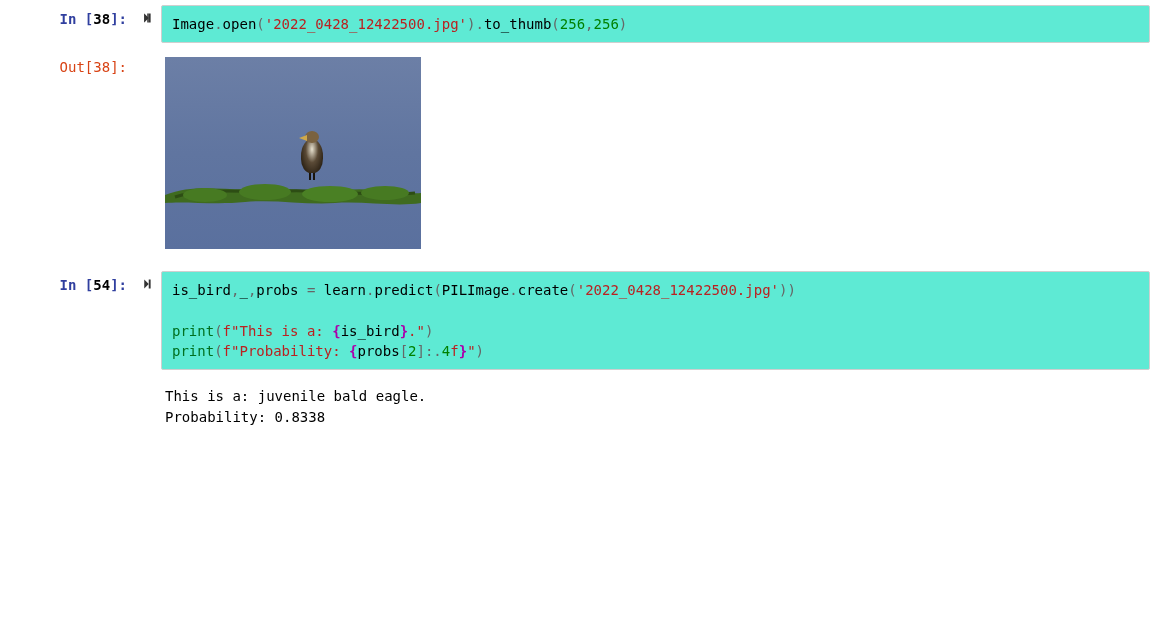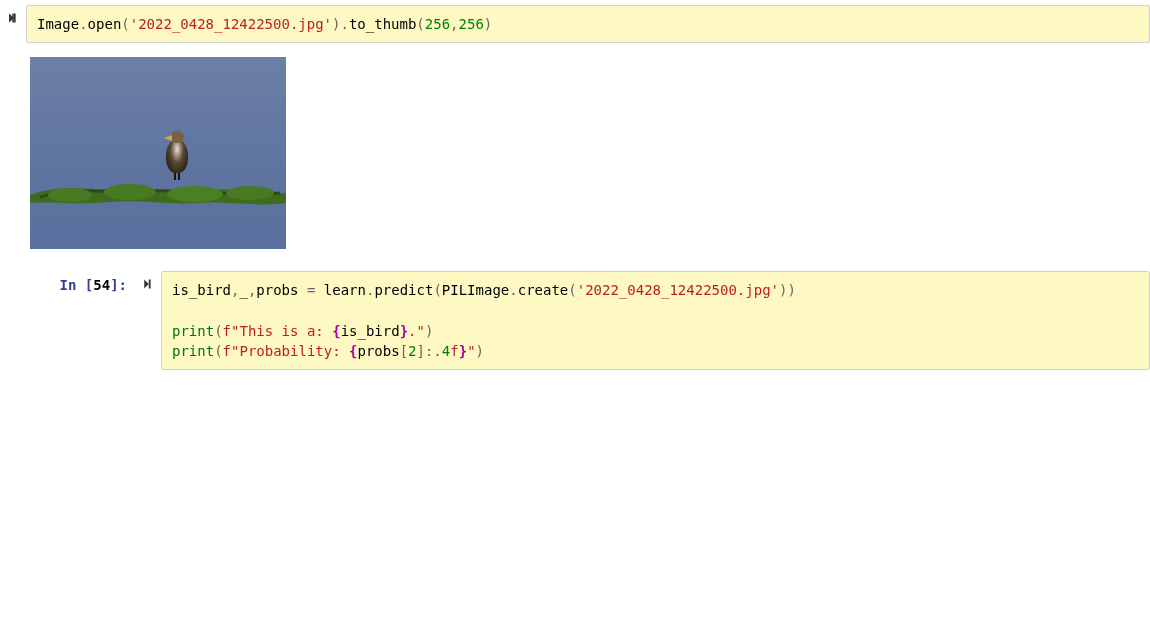--- a/index.html
+++ b/index.html
@@ -29,21 +29,21 @@
       width: 26px;
       display: inline-flex;
       align-items: flex-start;
       justify-content: center;
       padding-top: 7px;
       flex: 0 0 26px;
     }
     .run-icon svg { width: 12px; height: 12px; fill: #333; }
     .content-col { flex: 1; min-width: 0; }
     .code-cell {
-      background: #fef9c3;
+      background: #5eead4;
       border: 1px solid #cfcfcf;
       border-radius: 2px;
       padding: 8px 10px;
       font-family: "Consolas", "Menlo", monospace;
       font-size: 14px;
       line-height: 1.45;
       white-space: pre;
       overflow-x: auto;
       margin-bottom: 6px;
     }
@@ -111,33 +111,39 @@
       width: 2px; height: 9px;
       background: #1a140c;
       box-shadow: 4px 0 0 #1a140c;
     }
     .spacer-run { flex: 0 0 26px; }
   </style>
 </head>
 <body>
 
 <div class="cell">
+  <div class="prompt-col">
+    <span class="in-prompt"><span>In [</span><span class="in-num">38</span><span>]:</span></span>
+  </div>
   <div class="run-icon">
     <svg viewBox="0 0 16 16">
         <path d="M3 2 L3 14 L7 8 Z M7 2 L7 14 L9 14 L9 2 Z" fill="#333"></path>
         <path d="M3 2 L3 14 L9 8 Z"></path>
         <rect x="9" y="2" width="2.5" height="12"></rect>
       </svg>
   </div>
   <div class="content-col">
     <div class="code-cell"><span class="tok-name">Image</span><span class="tok-op">.</span><span class="tok-name">open</span><span class="tok-op">(</span><span class="tok-str">'2022_0428_12422500.jpg'</span><span class="tok-op">)</span><span class="tok-op">.</span><span class="tok-name">to_thumb</span><span class="tok-op">(</span><span class="tok-num">256</span><span class="tok-op">,</span><span class="tok-num">256</span><span class="tok-op">)</span></div>
   </div>
 </div>
 
 <div class="cell">
+  <div class="prompt-col">
+    <span class="out-prompt"><span>Out[</span><span>38</span><span>]:</span></span>
+  </div>
   <div class="spacer-run"></div>
   <div class="content-col">
     <div style="padding:4px 4px 18px 4px;">
       <div class="thumb">
         <div class="branch">
           <svg viewBox="0 0 256 40" preserveAspectRatio="none">
             <path d="M0 22 C30 10, 60 18, 90 16 C120 14, 150 20, 180 17 C210 14, 240 22, 256 20 L256 30 C230 34, 200 28, 170 30 C140 32, 110 26, 80 29 C50 32, 20 28, 0 30 Z" fill="#3f6b1f"></path>
             <path d="M10 24 C40 14, 80 20, 120 18 C160 16, 200 24, 250 20" stroke="#2d4d14" stroke-width="3" fill="none"></path>
             <ellipse cx="40" cy="22" rx="22" ry="7" fill="#477a22"></ellipse>
             <ellipse cx="100" cy="19" rx="26" ry="8" fill="#477a22"></ellipse>
@@ -170,13 +176,17 @@
     <div class="code-cell"><span class="tok-name">is_bird</span><span class="tok-op">,</span><span class="tok-name">_</span><span class="tok-op">,</span><span class="tok-name">probs</span><span class="tok-op"> = </span><span class="tok-name">learn</span><span class="tok-op">.</span><span class="tok-name">predict</span><span class="tok-op">(</span><span class="tok-name">PILImage</span><span class="tok-op">.</span><span class="tok-name">create</span><span class="tok-op">(</span><span class="tok-str">'2022_0428_12422500.jpg'</span><span class="tok-op">)</span><span class="tok-op">)</span>
 
 <span class="tok-kw">print</span><span class="tok-op">(</span><span class="tok-fstr">f</span><span class="tok-fstr">"This is a: </span><span class="tok-brace">{</span><span class="tok-name">is_bird</span><span class="tok-brace">}</span><span class="tok-fstr">."</span><span class="tok-op">)</span>
 <span class="tok-kw">print</span><span class="tok-op">(</span><span class="tok-fstr">f</span><span class="tok-fstr">"Probability: </span><span class="tok-brace">{</span><span class="tok-name">probs</span><span class="tok-op">[</span><span class="tok-num">2</span><span class="tok-op">]:.</span><span class="tok-num">4</span><span class="tok-fstr">f</span><span class="tok-brace">}</span><span class="tok-fstr">"</span><span class="tok-op">)</span></div>
   </div>
 </div>
 
 <div class="cell">
   <div class="prompt-col"></div>
   <div class="spacer-run"></div>
+  <div class="content-col">
+    <div class="output-area">This is a: juvenile bald eagle.
+Probability: 0.8338</div>
+  </div>
 </div>
 
 </body></html>

